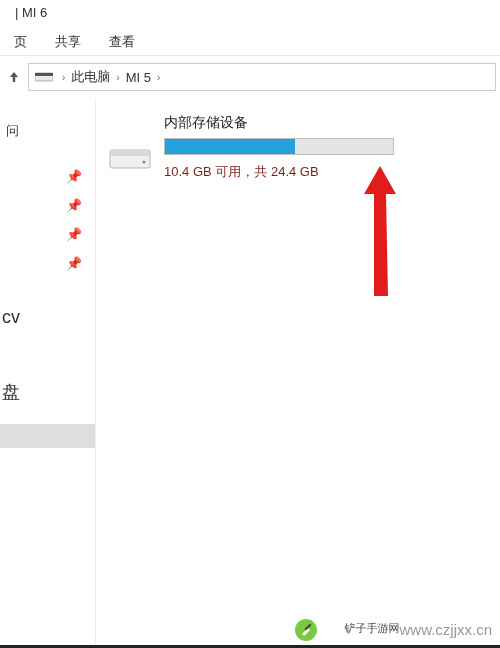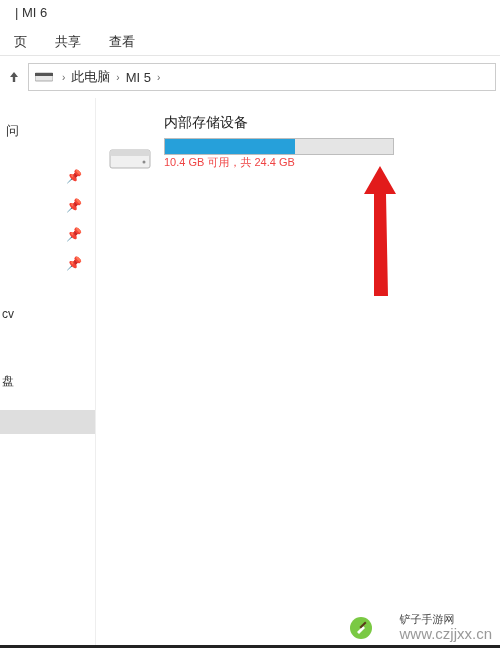--- a/index.html
+++ b/index.html
@@ -17,37 +17,37 @@
     .addr-icon { width: 18px; height: 14px; margin-right: 6px; display: flex; align-items: center; }
     .addr-box .crumb { padding: 0 3px; }
     .addr-box .chev { padding: 0 3px; color: #666; font-size: 10px; }
 
     .workspace { display: flex; height: calc(100% - 98px); }
     .side { width: 96px; border-right: 1px solid #eee; padding-top: 20px; }
     .side-label { font-size: 13px; color: #333; padding: 4px 0 4px 6px; }
     .pins { padding: 18px 12px 10px 0; }
     .pin { text-align: right; padding: 7px 0; color: #7a7a7a; font-size: 13px; }
     .side-sep { height: 1px; background: transparent; margin: 6px 0; }
-    .side-item { font-size: 12px; color: #333; padding: 6px 0 6px 2px; }
+    .side-item { font-size: 18px; color: #333; padding: 6px 0 6px 2px; }
     .side-highlight { height: 24px; background: #dedede; margin-top: 14px; }
 
     .content { flex: 1; padding: 16px 10px; position: relative; }
     .device { display: flex; }
     .dev-icon { width: 48px; height: 48px; margin-top: 18px; margin-right: 10px; }
     .dev-info { flex: 1; }
     .dev-title { font-size: 14px; color: #222; margin-bottom: 6px; }
     .capacity-bar { width: 230px; height: 17px; border: 1px solid #bdbdbd; background: #e5e5e5; position: relative; }
     .capacity-fill { height: 100%; background: #26a0da; }
-    .dev-sub { font-size: 11px; color: #ef4444; margin-top: 0; }
+    .dev-sub { font-size: 13px; color: #7f1d1d; margin-top: 8px; }
 
     .arrow-annot { position: absolute; left: 268px; top: 68px; pointer-events: none; }
 
     .watermark { position: absolute; right: 8px; bottom: 6px; display: flex; align-items: center; gap: 2px; }
     .wm-icon { width: 24px; height: 24px; }
-    .wm-text { display: flex; flex-direction: column; line-height: 1.1; font-size: 11px; color: #444; margin-left: 24px; }
+    .wm-text { display: flex; flex-direction: row; line-height: 1.1; font-size: 11px; color: #444; margin-left: 24px; }
     .wm-url { font-size: 15px; color: #999; }
 
     .bottom-border { position: absolute; left: 0; right: 0; bottom: 0; height: 3px; background: #222; }
   </style>
 </head>
 <body>
 
 <div class="title-bar">
   <span>|  MI 6</span>
 </div>

